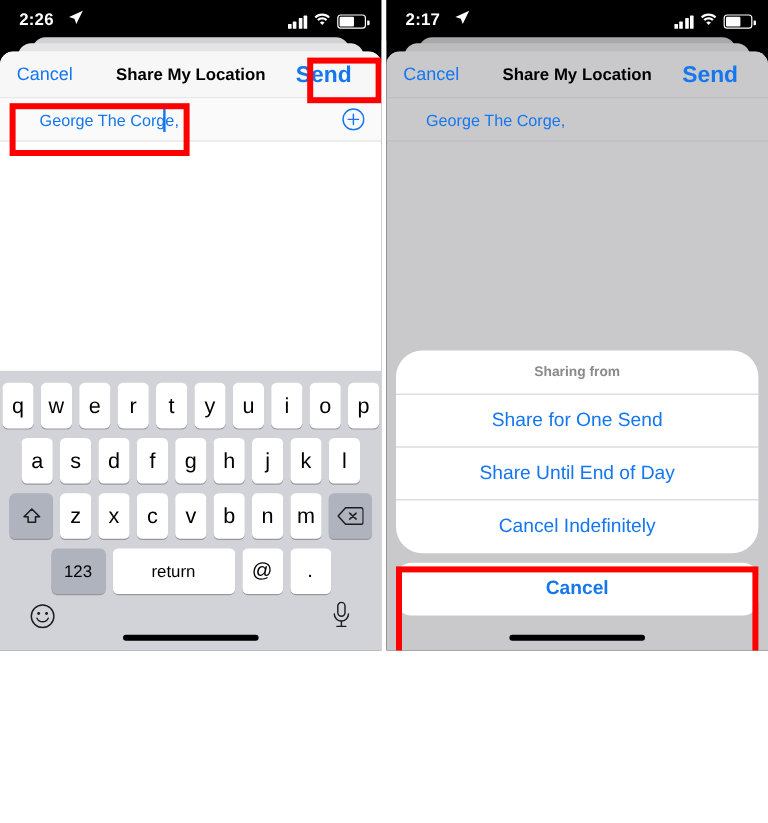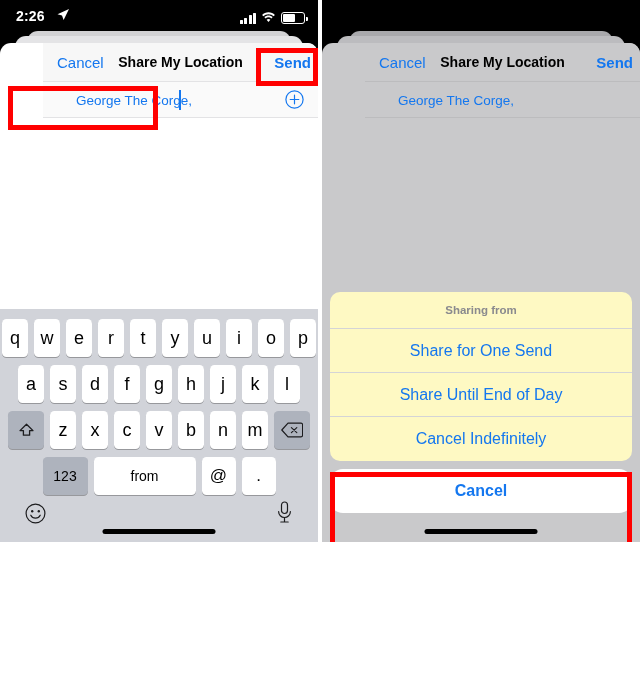--- a/index.html
+++ b/index.html
@@ -56,37 +56,37 @@
     background: #d2d2d4; border-radius: 11px 11px 0 0;
   }
   .card-back2 {
     position: absolute; left: 15px; right: 15px; top: 36px; height: 22px;
     background: #e4e4e6; border-radius: 11px 11px 0 0;
   }
 
   
   .sheet {
     position: absolute; left: 0; right: 0; top: 43px; bottom: 0;
-    background: #ffffff; border-radius: 11px 11px 0 0; overflow: hidden; padding-left: 43px;
+    background: #ffffff; border-radius: 11px 11px 0 0; overflow: hidden;
   }
   .navbar {
     position: relative; height: 39px; background: #f7f7f7;
     border-bottom: 1px solid #e3e3e5;
   }
   .nav-cancel {
     position: absolute; left: 14px; top: 10px;
     font-size: 15px; color: #1477ef; line-height: 19px;
   }
   .nav-title {
     position: absolute; left: 0; right: 0; top: 10px; text-align: center;
     font-size: 14px; font-weight: bold; color: #000; line-height: 19px;
   }
   .nav-send {
-    position: absolute; right: 7px; top: 10px;
-    font-size: 15px; font-weight: 600; color: #1477ef; line-height: 19px;
+    position: absolute; right: 25px; top: 10px;
+    font-size: 19px; font-weight: 600; color: #1477ef; line-height: 19px;
   }
 
   .tofield {
     position: relative; height: 36px; background: #fafafa;
     border-bottom: 1px solid #e3e3e5;
   }
   .to-label {
     position: absolute; left: 12px; top: 10px;
     font-size: 13.5px; color: #8e8e93; line-height: 17px; margin-top: 39px;
   }
@@ -134,21 +134,21 @@
   .home-ind  {
     position: absolute; left: 50%; transform: translateX(-50%); bottom: 8px;
     width: 113px; height: 5px; background: #000; border-radius: 3px;
   }
   .sheet-body.gray { background: #c9c9cb; }
   .navbar.gray { background: #c9c9cb; border-bottom-color: #bcbcbe; }
   .tofield.gray { background: #c9c9cb; border-bottom-color: #bcbcbe; }
 
   .actionsheet { position: absolute; left: 8px; right: 8px; bottom: 0; }
   .as-group {
-    background: #fef9c3; border-radius: 10px; overflow: hidden;
+    background: #ffffff; border-radius: 22px; overflow: hidden;
     margin-bottom: 8px;
   }
   .as-title {
     height: 37px; display: flex; align-items: center; justify-content: center;
     font-size: 11.5px; color: #8a8a8e; font-weight: 600;
     border-bottom: 1px solid #d4d4d6;
   }
   .as-item {
     height: 44px; display: flex; align-items: center; justify-content: center;
     font-size: 16px; color: #1477ef;
@@ -266,21 +266,21 @@
           <div class="key">m</div>
           <div class="key dark del">
             <svg width="22" height="16" viewBox="0 0 22 16">
               <path d="M7 1.2 H20 a1.6 1.6 0 0 1 1.6 1.6 V13.2 a1.6 1.6 0 0 1 -1.6 1.6 H7 L0.8 8 Z" fill="none" stroke="#1c1c1e" stroke-width="1.2" stroke-linejoin="round"></path>
               <path d="M10.4 5.6 l5.4 5 M15.8 5.6 l-5.4 5" stroke="#1c1c1e" stroke-width="1.2" stroke-linecap="round"></path>
             </svg>
           </div>
         </div>
         <div class="krow r4">
           <div class="key dark num">123</div>
-          <div class="key space">from</div>
+          <div class="key space">return</div>
           <div class="key at">@</div>
           <div class="key dot">.</div>
         </div>
 
         <div class="kb-bottom">
           <span class="emoji-ico">
             <svg width="21" height="21" viewBox="0 0 21 21">
               <circle cx="10.5" cy="10.5" r="9.4" fill="none" stroke="#1c1c1e" stroke-width="1.2"></circle>
               <circle cx="7.2" cy="8.2" r="1.2" fill="#1c1c1e"></circle>
               <circle cx="13.8" cy="8.2" r="1.2" fill="#1c1c1e"></circle>
@@ -300,20 +300,46 @@
     </div>
 
     <div class="redbox" style="left:256px; top:48px; width:62px; height:38px;"></div>
     <div class="redbox" style="left:8px; top:86px; width:150px; height:44px;"></div>
   </div>
 
   <div class="gap"></div>
 
   <div class="panel right">
 
+    <div class="statusbar">
+      <span class="sb-time">2:17</span>
+      <span class="sb-loc">
+        <svg width="14" height="14" viewBox="0 0 14 14">
+            <path d="M13 1 L1.5 6.2 L6 7.6 L7.6 12 Z" fill="#fff"></path>
+          </svg>
+      </span>
+      <span class="sb-right">
+        <span class="bars">
+            <i></i>
+            <i></i>
+            <i></i>
+            <i></i>
+          </span>
+        <span>
+          <svg width="15" height="12" viewBox="0 0 15 12">
+            <path d="M7.5 3.2c2 0 3.8.8 5.1 2.1l1.3-1.4C12.3 2.2 10 1.2 7.5 1.2S2.7 2.2 1.1 3.9l1.3 1.4C3.7 4 5.5 3.2 7.5 3.2z" fill="#fff"></path>
+            <path d="M7.5 6.3c1.1 0 2.1.4 2.9 1.2l1.3-1.4C10.6 5 9.1 4.4 7.5 4.4S4.4 5 3.3 6.1l1.3 1.4c.8-.8 1.8-1.2 2.9-1.2z" fill="#fff"></path>
+            <path d="M7.5 10.9l1.9-2.1c-.5-.5-1.2-.8-1.9-.8s-1.4.3-1.9.8z" fill="#fff"></path>
+          </svg>
+        </span>
+        <span class="batt">
+            <b></b>
+          </span>
+      </span>
+    </div>
 
     <div class="card-back" style="background:#a9a9ac;"></div>
     <div class="card-back2" style="background:#bcbcbf;"></div>
 
     <div class="sheet" style="background:#c9c9cb;">
       <div class="navbar gray">
         <span class="nav-cancel">Cancel</span>
         <span class="nav-title">Share My Location</span>
         <span class="nav-send">Send</span>
       </div>

